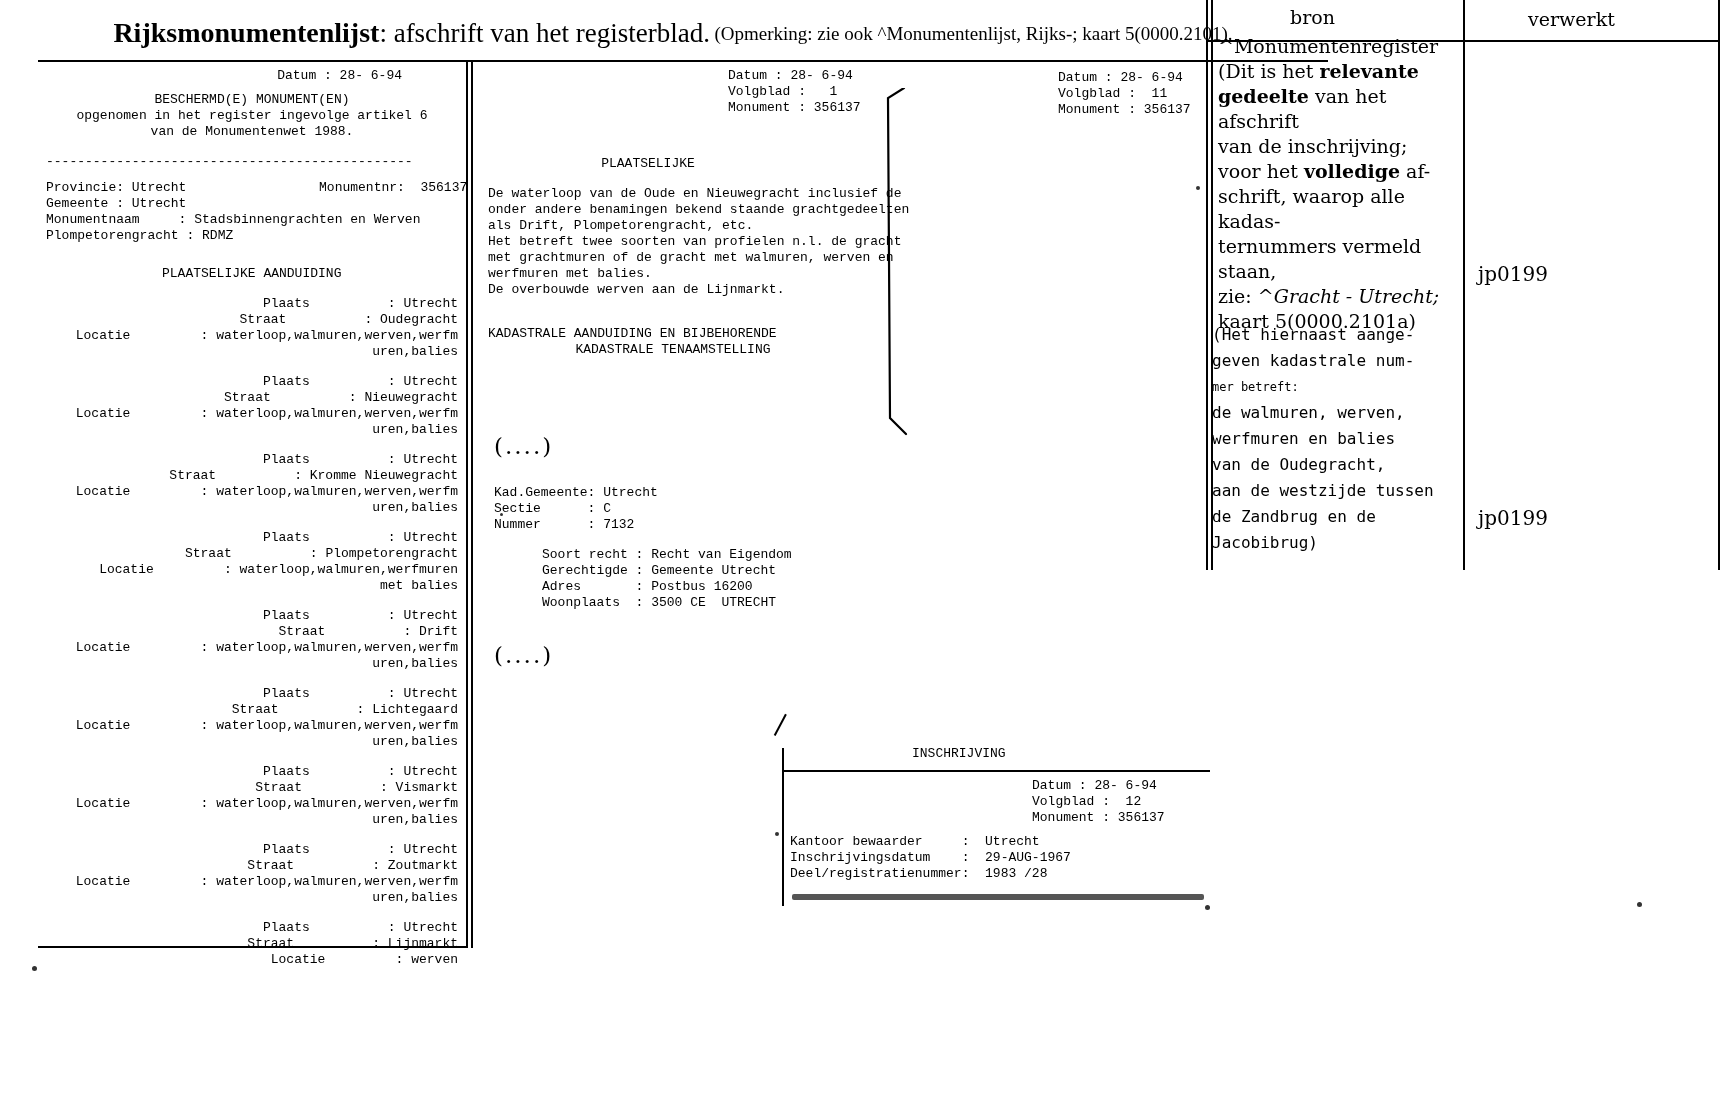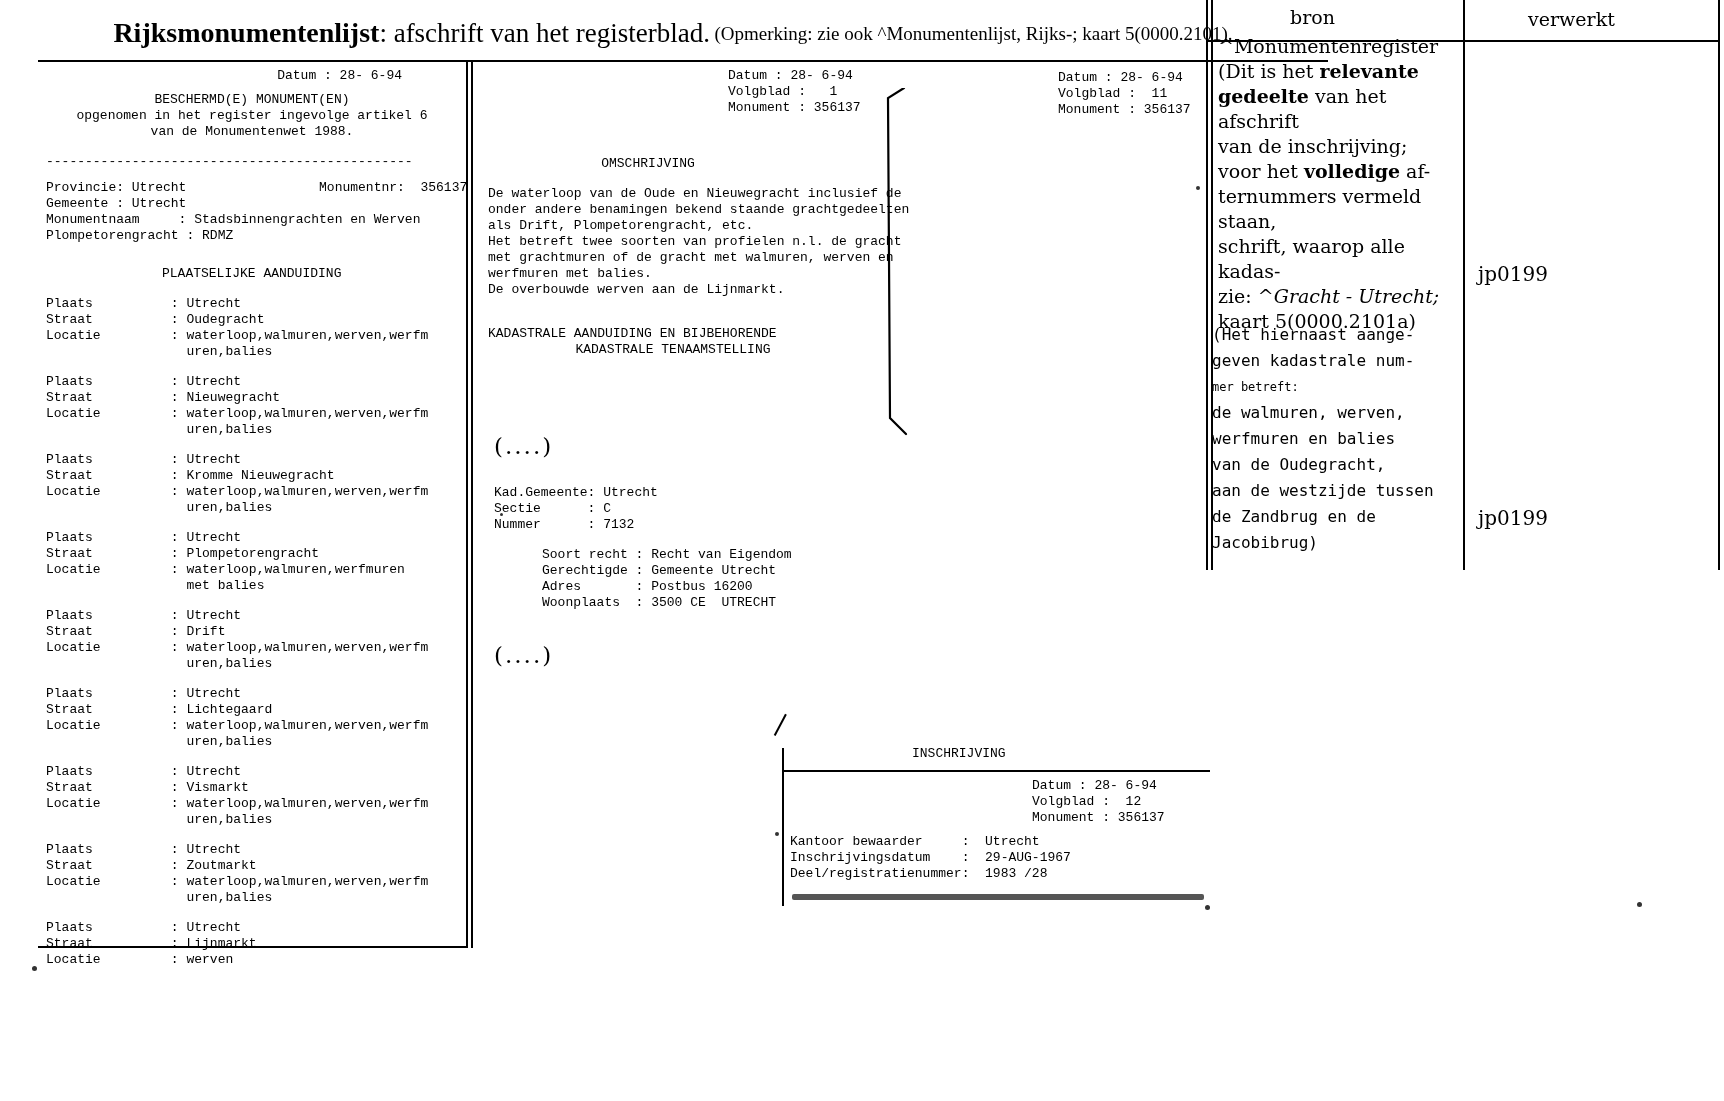--- a/index.html
+++ b/index.html
@@ -81,21 +81,21 @@
     top: 68px;
     width: 412px;
   }
   .l-date { text-align: right; padding-right: 56px; }
   .l-center { text-align: center; }
   .dashed-sep {
     margin: 14px 0 10px 0;
     letter-spacing: 0px;
   }
   .addr-block { margin-top: 14px; }
-  .addr-row { display: block; }
+  .addr-row { display: block; text-align: right; }
   
   #mid-col {
     position: absolute;
     left: 488px;
     top: 68px;
     width: 430px;
   }
   .m-hdr { margin-left: 240px; }
   
   #bracket-1 {
@@ -247,21 +247,21 @@
       <div class="mono addr-row">Locatie         : werven</div>
     </div>
   </div>
 
   <div id="mid-col">
     <div class="mono m-hdr">Datum : 28- 6-94</div>
     <div class="mono m-hdr">Volgblad :   1</div>
     <div class="mono m-hdr">Monument : 356137</div>
 
     <div style="height:40px"></div>
-    <div class="mono" style="text-align:center;padding-right:110px">OMSCHRIJVING</div>
+    <div class="mono" style="text-align:center;padding-right:110px">PLAATSELIJKE</div>
     <div style="height:14px"></div>
     <div class="mono">De waterloop van de Oude en Nieuwegracht inclusief de</div>
     <div class="mono">onder andere benamingen bekend staande grachtgedeelten</div>
     <div class="mono">als Drift, Plompetorengracht, etc.</div>
     <div class="mono">Het betreft twee soorten van profielen n.l. de gracht</div>
     <div class="mono">met grachtmuren of de gracht met walmuren, werven en</div>
     <div class="mono">werfmuren met balies.</div>
     <div class="mono">De overbouwde werven aan de Lijnmarkt.</div>
 
     <div style="height:28px"></div>
@@ -304,22 +304,22 @@
 
   <div id="tbl-head-bron">bron</div>
   <div id="tbl-head-verwerkt">verwerkt</div>
 
   <div id="note-1" class="hand">
     <div>^Monumentenregister</div>
     <div><span>(Dit is het </span><span class="b">relevante</span></div>
     <div><span class="b">gedeelte</span><span> van het afschrift</span></div>
     <div>van de inschrijving;</div>
     <div><span>voor het </span><span class="b">volledige</span><span> af-</span></div>
+    <div>schrift, waarop alle kadas-</div>
     <div>ternummers vermeld staan,</div>
-    <div>schrift, waarop alle kadas-</div>
     <div><span>zie: </span><span class="i">^Gracht - Utrecht;</span></div>
     <div>kaart 5(0000.2101a)</div>
   </div>
 
   <div id="note-2">
     <div class="mono" style="font-size:16px;line-height:26px;font-family:'DejaVu Sans Mono',monospace">(Het hiernaast aange-</div>
     <div class="mono" style="font-size:16px;line-height:26px;font-family:'DejaVu Sans Mono',monospace">geven kadastrale num-</div>
     <div class="mono" style="font-size:12px;line-height:26px;font-family:'DejaVu Sans Mono',monospace">mer betreft:</div>
     <div class="mono" style="font-size:16px;line-height:26px;font-family:'DejaVu Sans Mono',monospace">de walmuren, werven,</div>
     <div class="mono" style="font-size:16px;line-height:26px;font-family:'DejaVu Sans Mono',monospace">werfmuren en balies</div>

